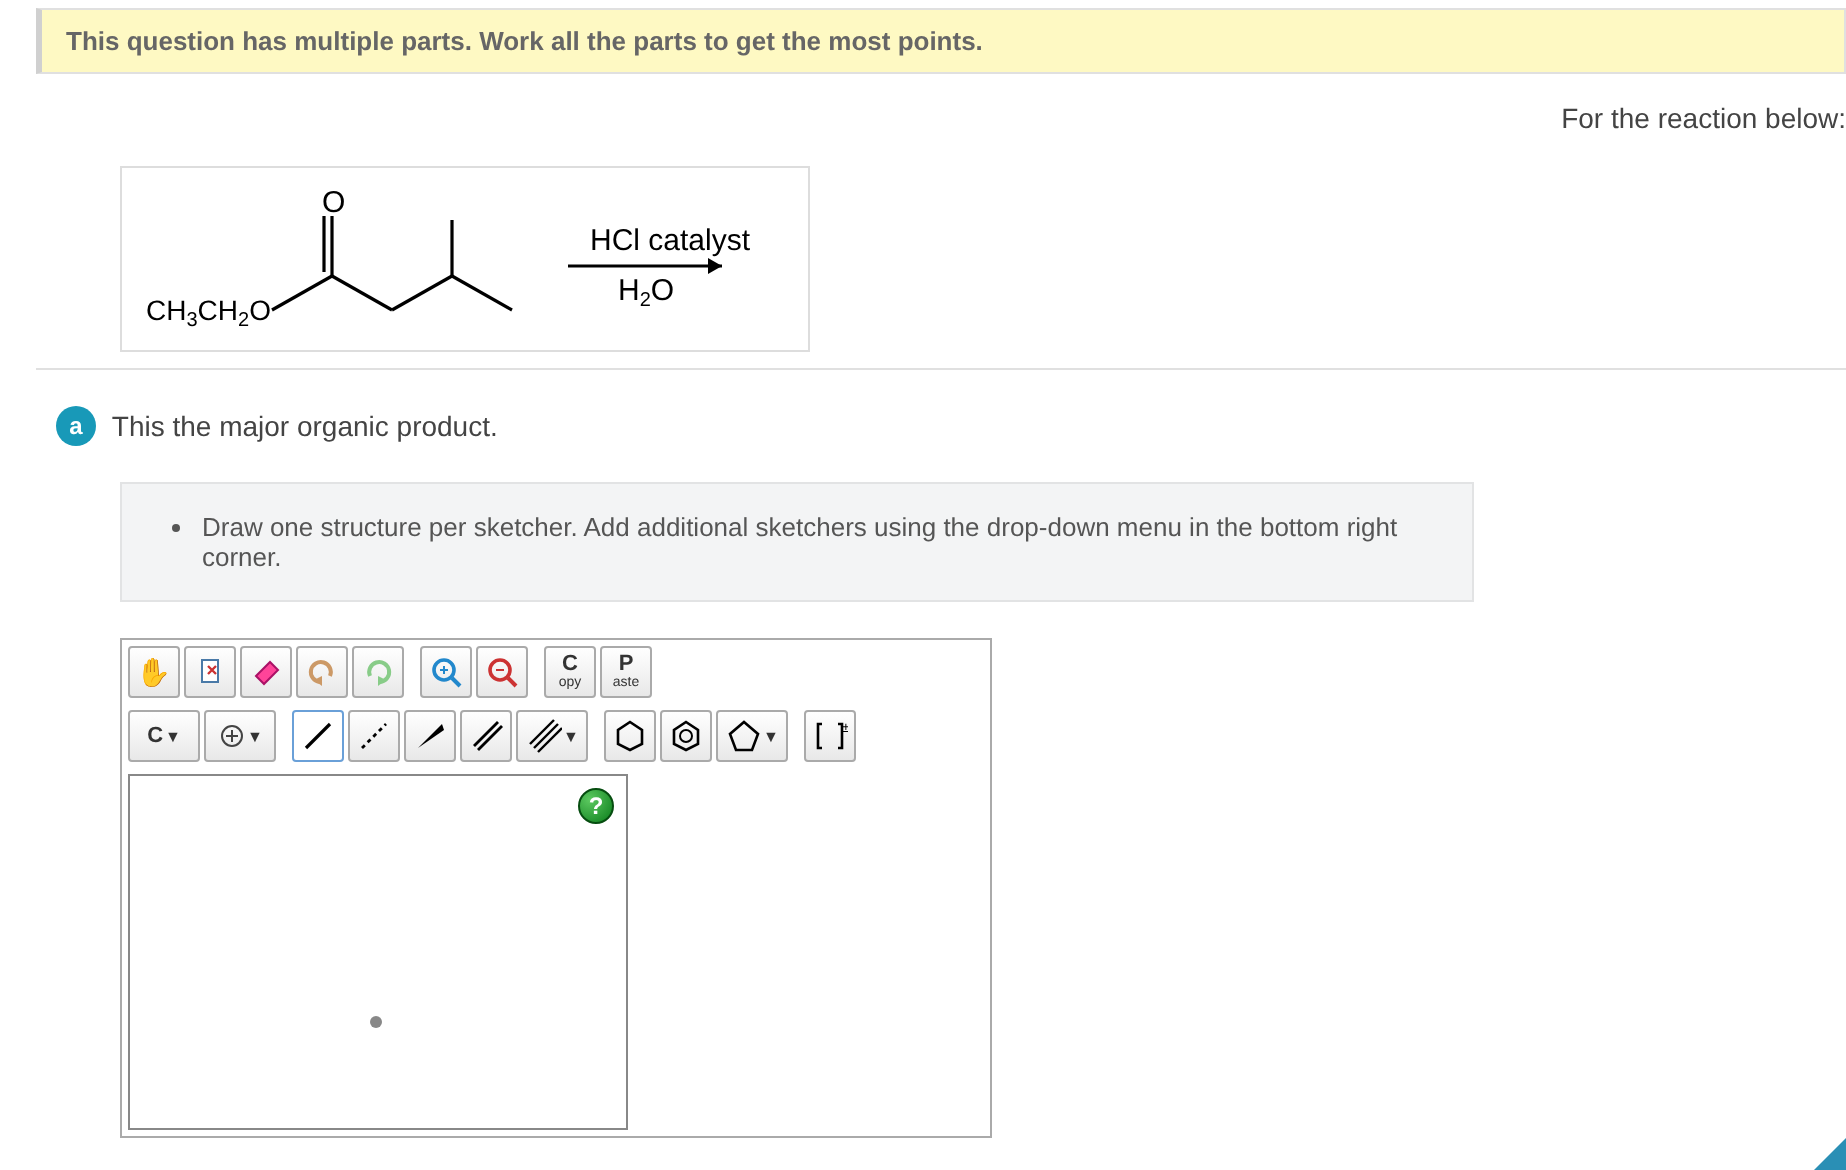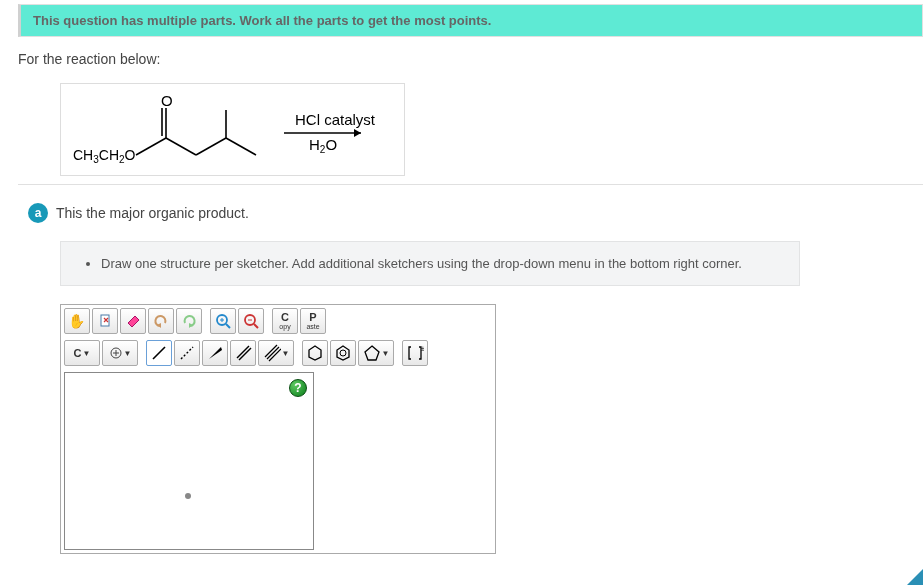--- a/index.html
+++ b/index.html
@@ -4,33 +4,34 @@
   <style>
     * { box-sizing: border-box; margin: 0; padding: 0; }
     body {
       font-family: Arial, Helvetica, sans-serif;
       font-size: 14px;
       color: #333;
       background: #fff;
       width: 923px;
     }
     .header-bar {
-      background: #5eead4;
+      background: #fef9c3;
       border: 1px solid #e0e0e0;
       border-left: 3px solid #d0d0d0;
       padding: 8px 12px;
       margin: 4px 0 14px 18px;
       color: #666;
       font-weight: bold;
       font-size: 13px;
     }
     .prompt-text {
       padding: 0 0 8px 18px;
       color: #444;
       font-size: 14px;
+      text-align: right;
     }
     .reaction-box {
       margin: 8px 0 8px 60px;
       background: #fff;
       border: 1px solid #ddd;
       padding: 8px 10px;
       width: 345px;
       position: relative;
     }
     .divider {
@@ -57,21 +58,21 @@
       display: inline;
       color: #444;
       font-size: 14px;
       vertical-align: middle;
     }
     .instruction-box {
       margin: 18px 0 18px 60px;
       background: #f3f4f5;
       border: 1px solid #e2e3e4;
       padding: 14px 20px 14px 30px;
-      width: 740px;
+      width: 677px;
       color: #555;
       font-size: 13px;
     }
     .instruction-box ul { list-style: disc; padding-left: 10px; }
     .sketcher {
       margin: 0 0 0 60px;
       width: 436px;
       border: 1px solid #aaa;
       background: #fff;
     }

